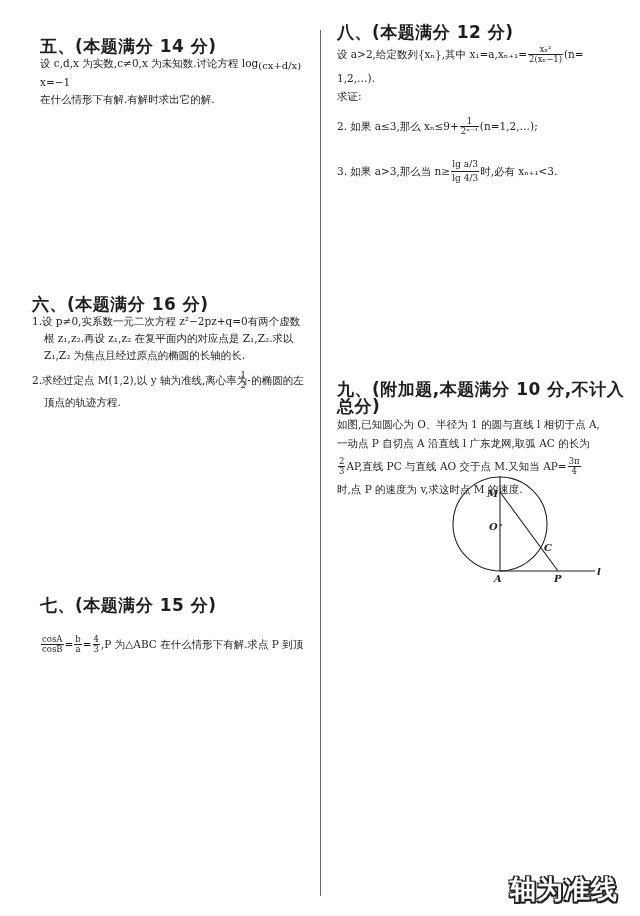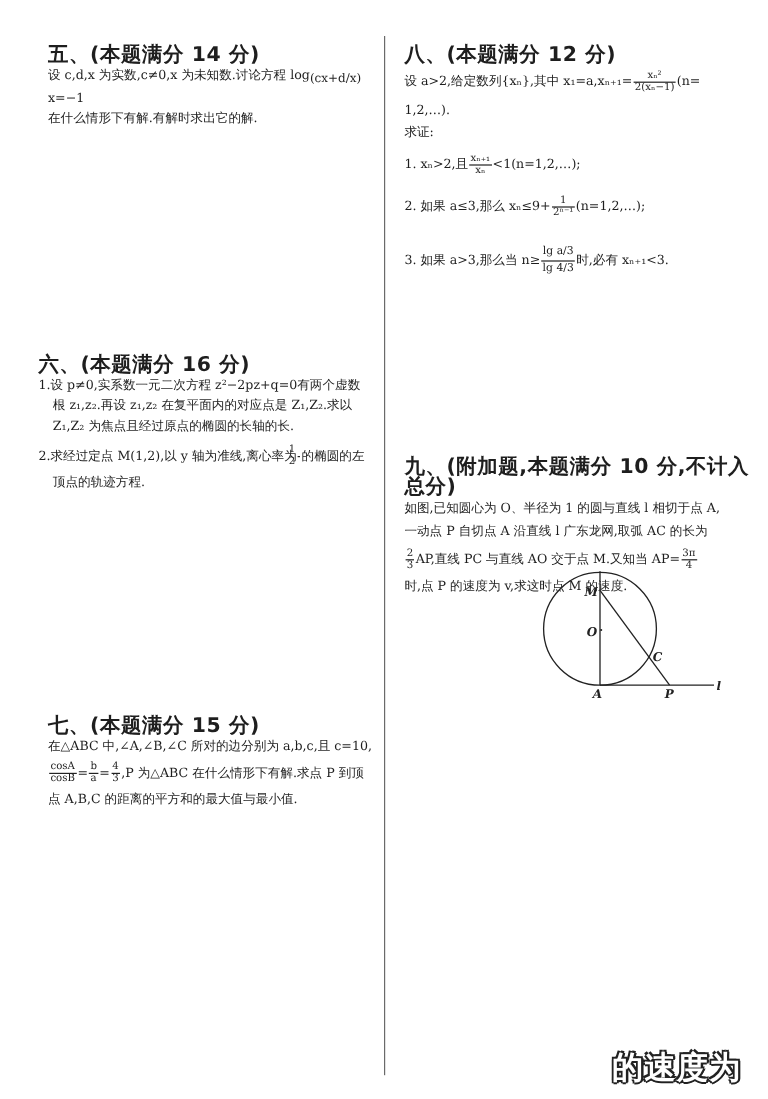--- a/index.html
+++ b/index.html
@@ -37,38 +37,34 @@
     <span>1.</span><span>设 p≠0,实系数一元二次方程 z²−2pz+q=0有两个虚数根 z₁,z₂.再设 z₁,z₂ 在复平面内的对应点是 Z₁,Z₂.求以 Z₁,Z₂ 为焦点且经过原点的椭圆的长轴的长.</span>
   </p>
   <p class="p ind" style="margin-top:3px;">
     <span>2.</span><span>求经过定点 M(1,2),以 y 轴为准线,离心率为</span><span class="frac"><span class="num">1</span><span class="den">2</span></span><span>的椭圆的左顶点的轨迹方程.</span>
   </p>
 </div>
 
 <div class="sec" style="left:40px;top:597px;width:275px;">
   <div class="title">七、(本题满分 15 分)</div>
   <p class="p">
-    <span>在△ABC 中,∠A,∠B,∠C 所对的边分别为 a,b,c,且 c=10,</span><br>
+    <br>
     <span class="frac"><span class="num">cosA</span><span class="den">cosB</span></span><span>=</span><span class="frac"><span class="num">b</span><span class="den">a</span></span><span>=</span><span class="frac"><span class="num">4</span><span class="den">3</span></span><span>,P 为△ABC 在什么情形下有解.求点 P 到顶</span><br>
-    <span>点 A,B,C 的距离的平方和的最大值与最小值.</span>
   </p>
 </div>
 
 <div class="divider"></div>
 
-<div class="sec" style="left:337px;top:38px;width:290px;">
+<div class="sec" style="left:337px;top:24px;width:290px;">
   <div class="title">八、(本题满分 12 分)</div>
   <p class="p" style="line-height:20px;">
     <span>设 a&gt;2,给定数列{xₙ},其中 x₁=a,xₙ₊₁=</span><span class="frac"><span class="num">xₙ²</span><span class="den">2(xₙ−1)</span></span><span>(n=</span><br>
     <span>1,2,…).</span>
   </p>
   <p class="p">求证:</p>
-  <p class="p" style="margin-top:5px;">
-    <span>1. xₙ&gt;2,且</span><span class="frac"><span class="num">xₙ₊₁</span><span class="den">xₙ</span></span><span>&lt;1(n=1,2,…);</span>
-  </p>
   <p class="p" style="margin-top:8px;">
     <span>2. 如果 a≤3,那么 xₙ≤9+</span><span class="frac"><span class="num">1</span><span class="den">2ⁿ⁻¹</span></span><span>(n=1,2,…);</span>
   </p>
   <p class="p" style="margin-top:14px;">
     <span>3. 如果 a&gt;3,那么当 n≥</span><span class="frac" style="font-size:9px;line-height:13px;"><span class="num">lg a/3</span><span class="den">lg 4/3</span></span><span>时,必有 xₙ₊₁&lt;3.</span>
   </p>
 </div>
 
 <div class="sec" style="left:337px;top:381px;width:290px;">
   <div class="title">九、(附加题,本题满分 10 分,不计入总分)</div>
@@ -87,13 +83,13 @@
   <line x1="60" y1="101" x2="155" y2="101" stroke="#222" stroke-width="1.1"></line>
   <circle cx="61" cy="55" r="0.9" fill="#222"></circle>
   <text x="47" y="27">M</text>
   <text x="49" y="60">O</text>
   <text x="104" y="81">C</text>
   <text x="54" y="112">A</text>
   <text x="114" y="112">P</text>
   <text x="157" y="105">l</text>
 </svg>
 
-<div class="watermark">的速度为</div>
+<div class="watermark">轴为准线</div>
 
 </body></html>

